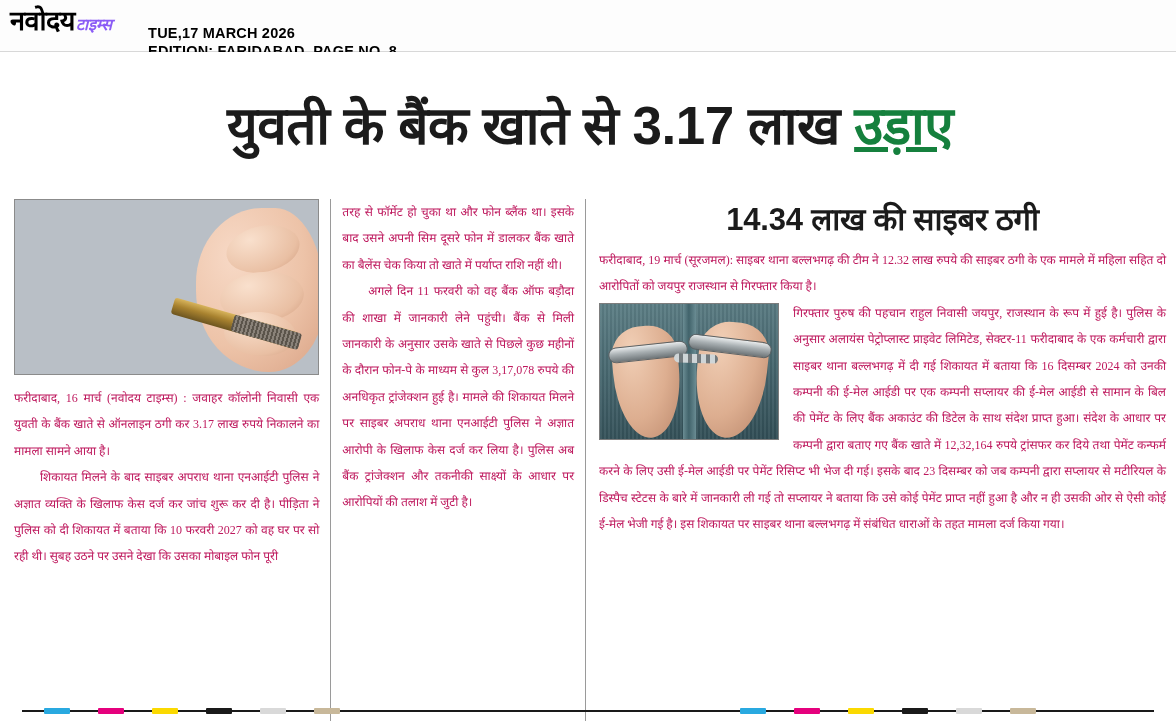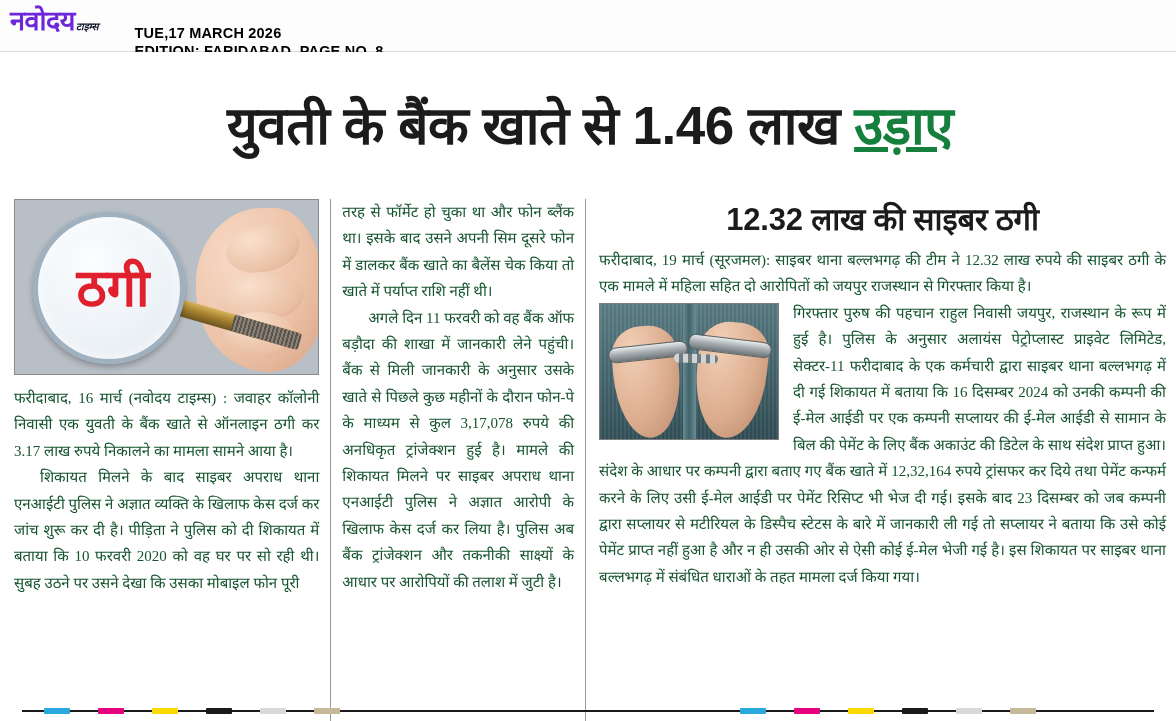--- a/index.html
+++ b/index.html
@@ -31,29 +31,29 @@
     display: flex;
     align-items: baseline;
     margin-top: 2px;
     white-space: nowrap;
   }
   .logo-main {
     font-family: "Liberation Sans", "DejaVu Sans", sans-serif;
     font-weight: 700;
     font-size: 27px;
     letter-spacing: -0.5px;
-    color: #6d28d9;
+    color: #000000;
     line-height: 1;
   }
   .logo-sub {
     font-family: "Liberation Sans", "DejaVu Sans", sans-serif;
     font-weight: 600;
     font-style: italic;
-    font-size: 10px;
-    color: #0f172a;
+    font-size: 16px;
+    color: #8b5cf6;
     line-height: 1;
     margin-left: 1px;
   }
   .edition-block {
     margin-left: 36px;
     margin-top: 18px;
     font-family: "Liberation Sans", "DejaVu Sans", sans-serif;
     font-weight: 700;
     font-size: 14.5px;
     line-height: 18px;
@@ -95,23 +95,23 @@
     box-sizing: border-box;
     height: 566px;
   }
   .col { box-sizing: border-box; }
   .col-1 { width: 318px; padding-right: 11px; }
   .col-2 { width: 256px; padding: 0 11px; border-left: 1px solid #9a9a9a; }
   .col-3 { width: 584px; padding-left: 13px; border-left: 1px solid #9a9a9a; }
 
   .body-text {
     font-family: "Liberation Serif", "DejaVu Serif", serif;
-    font-size: 15px;
+    font-size: 12px;
     line-height: 26.4px;
-    color: #14532d;
+    color: #be185d;
     text-align: justify;
     text-justify: inter-word;
     margin: 0;
   }
   .body-text + .body-text { text-indent: 26px; }
 
   
   .fig-magnifier {
     width: 100%;
     height: 176px;
@@ -272,50 +272,47 @@
   </div>
   <div class="edition-block">
     <div>TUE,17 MARCH 2026</div>
     <div>EDITION: FARIDABAD, PAGE NO. 8</div>
   </div>
 </div>
 
 <div class="page">
 
   <div class="headline-wrap">
-    <h1 class="headline"><span>युवती के बैंक खाते से 1.46 लाख </span><span class="accent">उड़ाए</span></h1>
+    <h1 class="headline"><span>युवती के बैंक खाते से 3.17 लाख </span><span class="accent">उड़ाए</span></h1>
   </div>
 
   <div class="cols">
 
     <div class="col col-1">
       <div class="fig-magnifier">
         <div class="mg-hand"></div>
         <div class="mg-finger mg-f1"></div>
         <div class="mg-finger mg-f2"></div>
         <div class="mg-finger mg-f3"></div>
         <div class="mg-handle">
           <div class="mg-grip"></div>
         </div>
-        <div class="mg-lens">
-          <span class="mg-word">ठगी</span>
-        </div>
       </div>
       <p class="body-text">फरीदाबाद, 16 मार्च (नवोदय टाइम्स) : जवाहर कॉलोनी निवासी एक युवती के बैंक खाते से ऑनलाइन ठगी कर 3.17 लाख रुपये निकालने का मामला सामने आया है।</p>
-      <p class="body-text">शिकायत मिलने के बाद साइबर अपराध थाना एनआईटी पुलिस ने अज्ञात व्यक्ति के खिलाफ केस दर्ज कर जांच शुरू कर दी है। पीड़िता ने पुलिस को दी शिकायत में बताया कि 10 फरवरी 2020 को वह घर पर सो रही थी। सुबह उठने पर उसने देखा कि उसका मोबाइल फोन पूरी</p>
+      <p class="body-text">शिकायत मिलने के बाद साइबर अपराध थाना एनआईटी पुलिस ने अज्ञात व्यक्ति के खिलाफ केस दर्ज कर जांच शुरू कर दी है। पीड़िता ने पुलिस को दी शिकायत में बताया कि 10 फरवरी 2027 को वह घर पर सो रही थी। सुबह उठने पर उसने देखा कि उसका मोबाइल फोन पूरी</p>
     </div>
 
     <div class="col col-2">
       <p class="body-text">तरह से फॉर्मेट हो चुका था और फोन ब्लैंक था। इसके बाद उसने अपनी सिम दूसरे फोन में डालकर बैंक खाते का बैलेंस चेक किया तो खाते में पर्याप्त राशि नहीं थी।</p>
       <p class="body-text">अगले दिन 11 फरवरी को वह बैंक ऑफ बड़ौदा की शाखा में जानकारी लेने पहुंची। बैंक से मिली जानकारी के अनुसार उसके खाते से पिछले कुछ महीनों के दौरान फोन-पे के माध्यम से कुल 3,17,078 रुपये की अनधिकृत ट्रांजेक्शन हुई है। मामले की शिकायत मिलने पर साइबर अपराध थाना एनआईटी पुलिस ने अज्ञात आरोपी के खिलाफ केस दर्ज कर लिया है। पुलिस अब बैंक ट्रांजेक्शन और तकनीकी साक्ष्यों के आधार पर आरोपियों की तलाश में जुटी है।</p>
     </div>
 
     <div class="col col-3">
       <h2 class="subhead">
-        <span>12.32 लाख की साइबर ठगी</span><br>
+        <span>14.34 लाख की साइबर ठगी</span><br>
       </h2>
       <p class="body-text">फरीदाबाद, 19 मार्च (सूरजमल): साइबर थाना बल्लभगढ़ की टीम ने 12.32 लाख रुपये की साइबर ठगी के एक मामले में महिला सहित दो आरोपितों को जयपुर राजस्थान से गिरफ्तार किया है।</p>
       <div class="clearfix">
         <div class="fig-cuffs">
           <div class="hc-denim"></div>
           <div class="hc-seam"></div>
           <div class="hc-arm hc-arm-l"></div>
           <div class="hc-arm hc-arm-r"></div>
           <div class="hc-cuff hc-cuff-l"></div>
           <div class="hc-cuff hc-cuff-r"></div>

